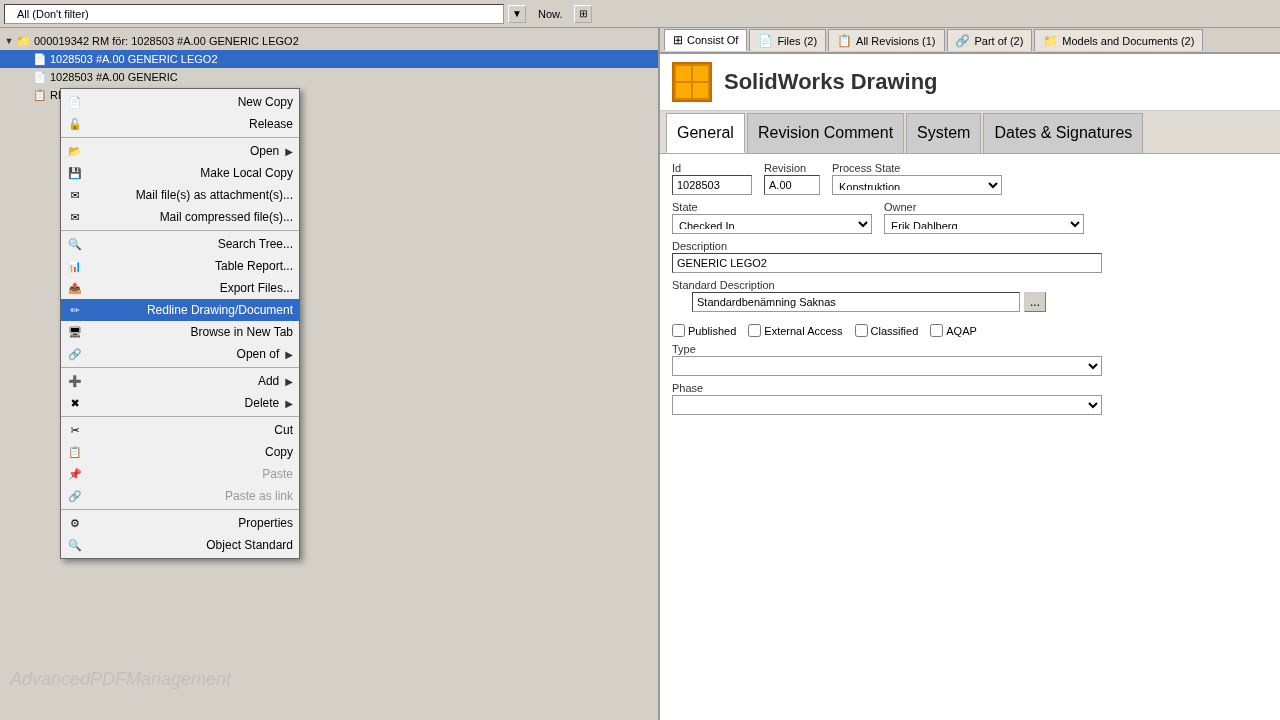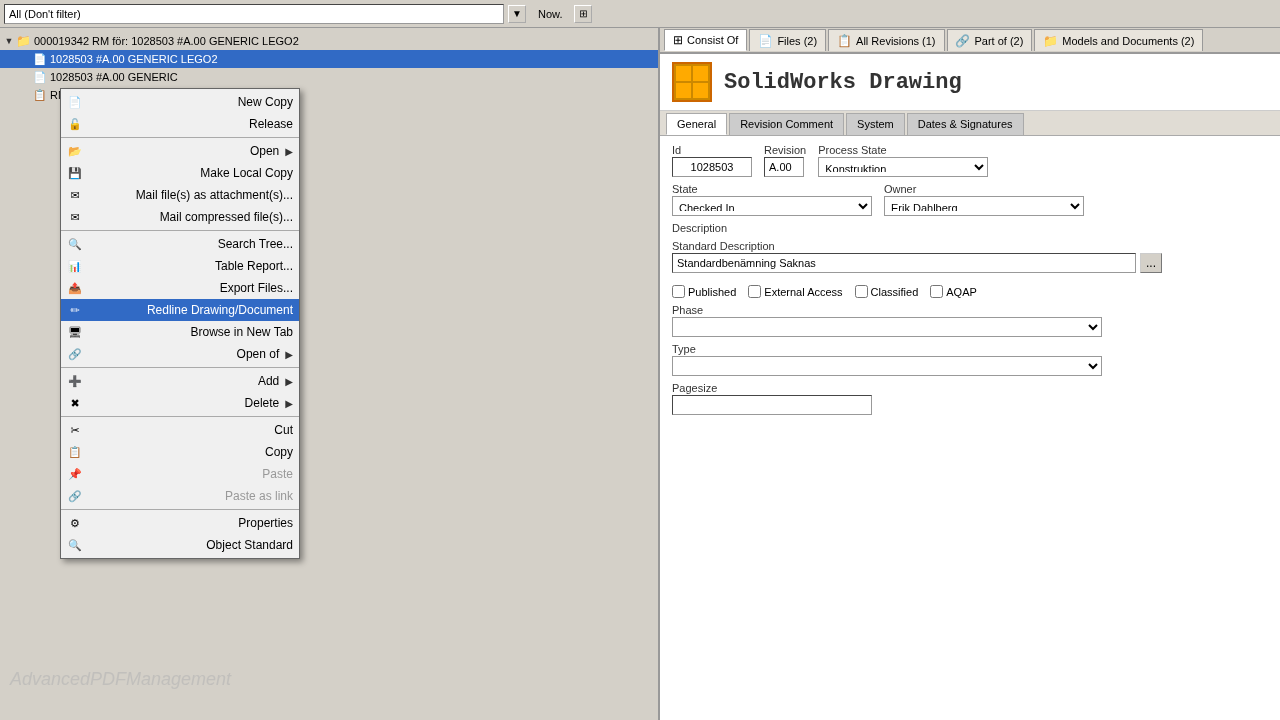--- a/index.html
+++ b/index.html
@@ -21,21 +21,21 @@
       border-bottom: 1px solid #999;
       padding: 0 4px;
       gap: 4px;
     }
     .top-bar-filter {
       flex: 1;
       max-width: 500px;
       height: 20px;
       border: 1px inset #999;
       background: white;
-      padding: 0 4px;
+      padding: 0 12px;
       font-size: 11px;
     }
     .top-bar-now {
       font-size: 11px;
       padding: 0 8px;
     }
     .top-bar-icon {
       width: 18px;
       height: 18px;
       background: #d4d0c8;
@@ -178,37 +178,36 @@
       width: 40px; height: 40px;
       background: linear-gradient(135deg, #ff9900, #cc6600);
       border: 2px solid #cc6600;
       display: flex; align-items: center; justify-content: center;
       font-size: 20px; color: white;
     }
     .header-title {
       font-size: 22px;
       font-weight: bold;
       color: #333;
-      font-family: Liberation Mono, monospace;
     }
 
     
     .prop-tabs {
       display: flex;
       background: #e0dcd4;
       border-bottom: 1px solid #aaa;
       padding: 2px 6px 0;
       gap: 2px;
     }
     .prop-tab {
-      padding: 4px 10px;
+      padding: 10px 10px;
       border: 1px solid #aaa;
       border-bottom: none;
       background: #ccc;
-      font-size: 11px;
+      font-size: 16px;
       cursor: pointer;
     }
     .prop-tab.active {
       background: white;
       border-bottom: 1px solid white;
     }
 
     
     .prop-content {
       padding: 8px 12px;
@@ -236,22 +235,22 @@
       padding: 0 4px;
       font-size: 11px;
     }
     .prop-select {
       height: 20px;
       border: 1px solid #999;
       background: white;
       font-size: 11px;
       padding: 4px 2px;
     }
-    .prop-input-small { width: 80px; text-align: center; }
-    .prop-input-tiny { width: 40px; }
+    .prop-input-small { width: 80px; }
+    .prop-input-tiny { width: 56px; }
 
     
     .checkbox-row {
       display: flex;
       align-items: center;
       gap: 12px;
       margin-bottom: 6px;
     }
     .checkbox-item {
       display: flex; align-items: center; gap: 3px; font-size: 11px;
@@ -496,26 +495,27 @@
         <div class="prop-field">
           <span class="prop-label">Owner</span>
           <select class="prop-select" style="width:200px">
             <option>Erik Dahlberg</option>
           </select>
         </div>
       </div>
 
       <div class="prop-field" style="margin-bottom:6px">
         <span class="prop-label">Description</span>
+        <input class="prop-input" style="width: 430px;" type="text" value="GENERIC LEGO2">
       </div>
 
       <div class="prop-field" style="margin-bottom:6px">
         <span class="prop-label">Standard Description</span>
         <div class="std-desc-row">
-          <input class="prop-input" style="width: 464px;" type="text" value="Standardbenämning Saknas">
+          <input class="prop-input" style="width: 328px; margin-left: 20px;" type="text" value="Standardbenämning Saknas">
           <button class="std-desc-btn">...</button>
         </div>
       </div>
 
       <div class="checkbox-row">
         <label class="checkbox-item">
           <input type="checkbox" style="">
           <span>Published</span>
         </label>
         <label class="checkbox-item">
@@ -526,35 +526,31 @@
           <input type="checkbox" style="">
           <span>Classified</span>
         </label>
         <label class="checkbox-item">
           <input type="checkbox" style="">
           <span>AQAP</span>
         </label>
       </div>
 
       <div class="prop-field" style="margin-bottom:6px">
+        <span class="prop-label">Type</span>
+        <select class="prop-select" style="width:430px">
+          <option value=""></option>
+        </select>
+      </div>
+
+      <div class="prop-field" style="margin-bottom:6px">
         <span class="prop-label">Phase</span>
         <select class="prop-select" style="width:430px">
           <option value=""></option>
         </select>
       </div>
 
-      <div class="prop-field" style="margin-bottom:6px">
-        <span class="prop-label">Type</span>
-        <select class="prop-select" style="width:430px">
-          <option value=""></option>
-        </select>
-      </div>
-
-      <div class="prop-field" style="margin-bottom:6px">
-        <span class="prop-label">Pagesize</span>
-        <input class="prop-input" style="width: 200px;" type="text">
-      </div>
 
     </div>
   </div>
 </div>
 
 <div class="watermark">AdvancedPDFManagement</div>
 
 </body></html>

